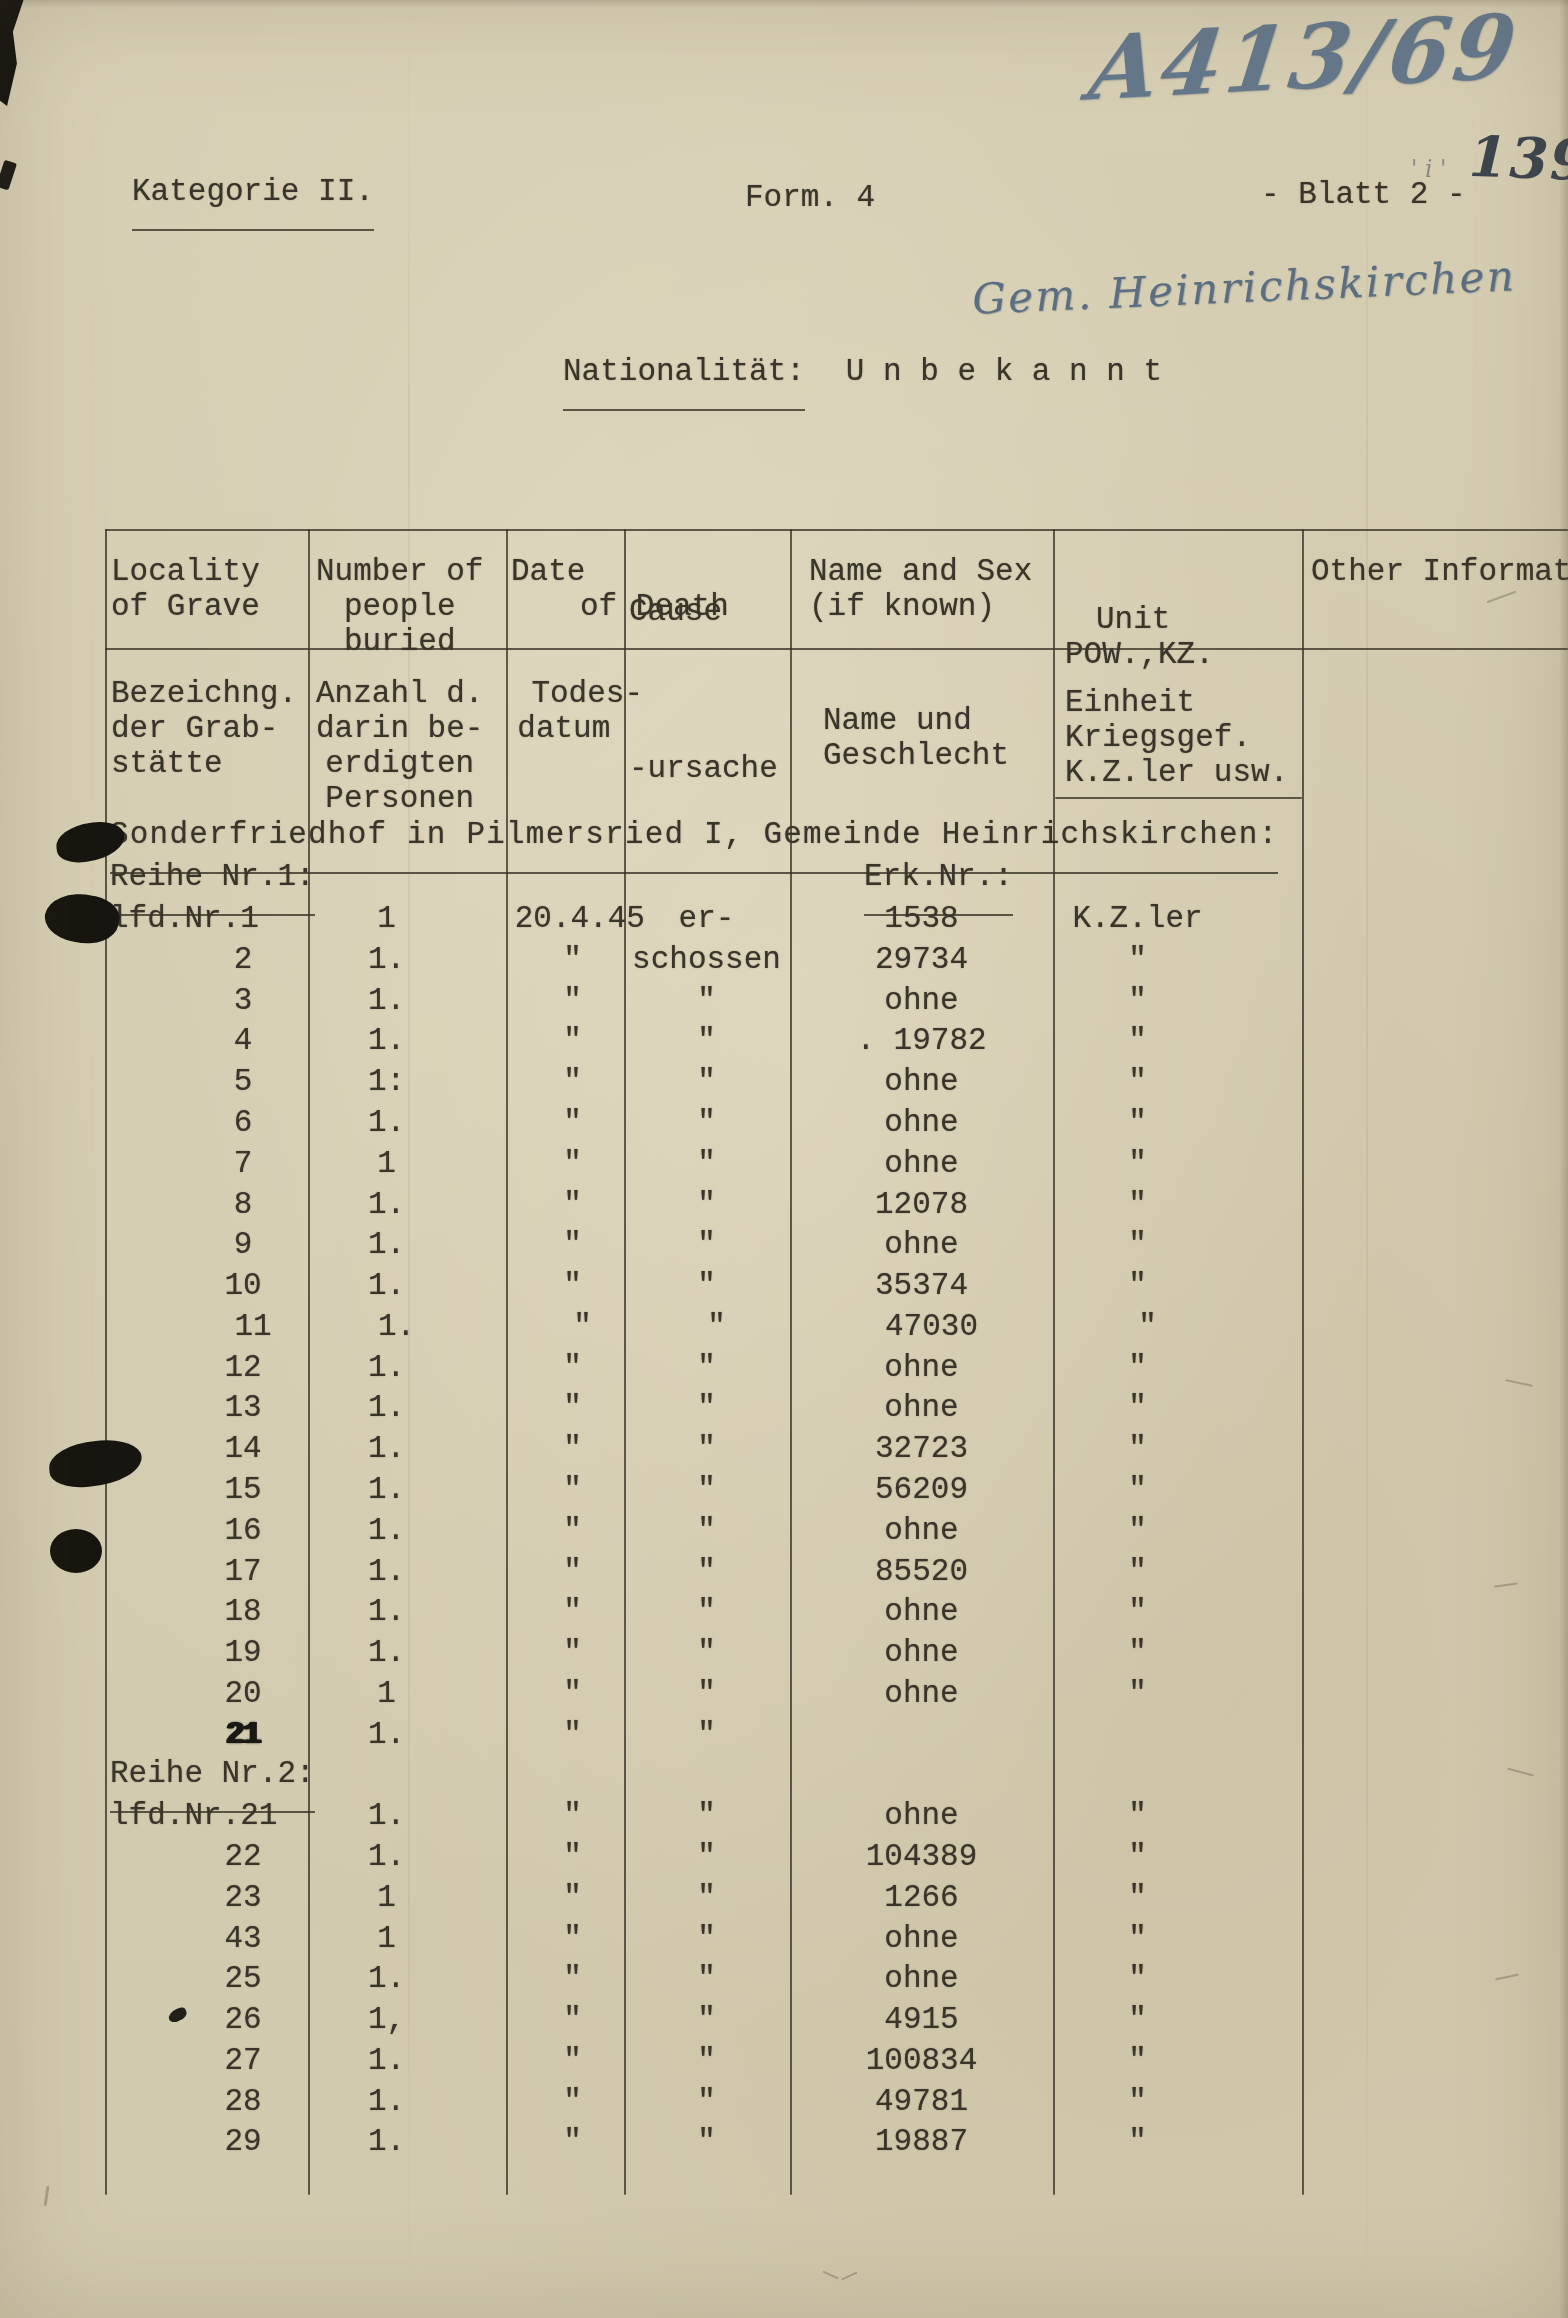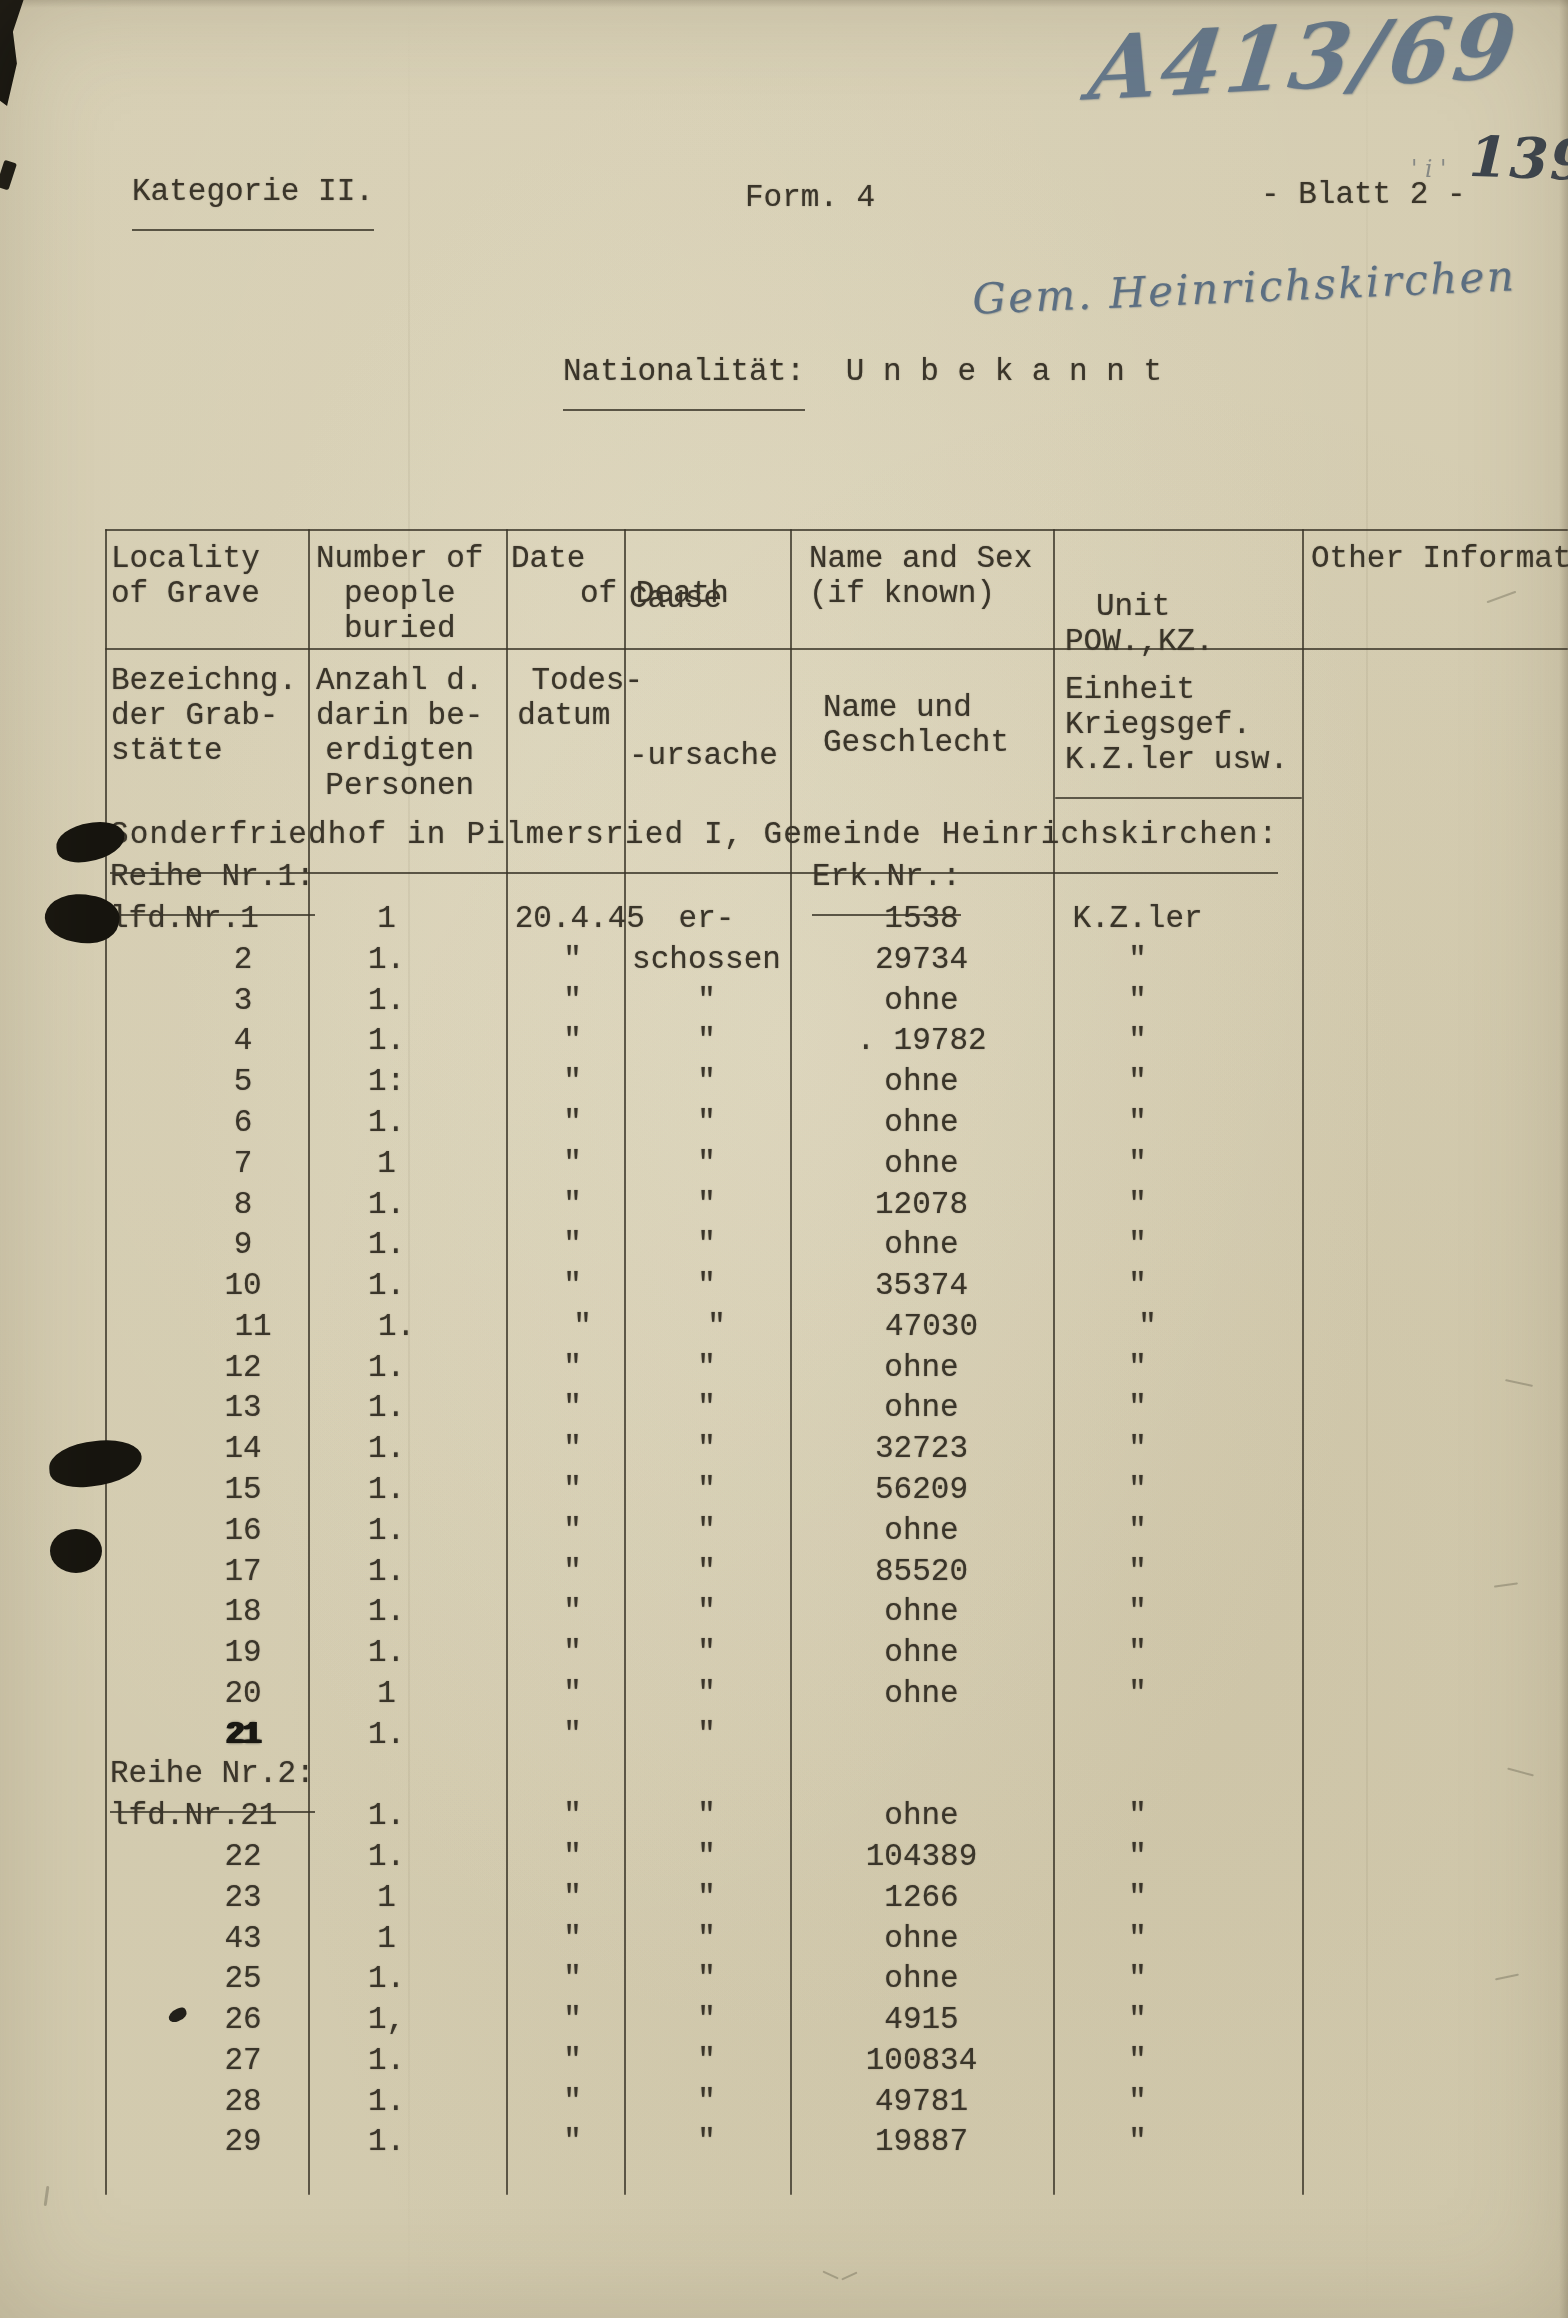--- a/index.html
+++ b/index.html
@@ -22,21 +22,21 @@
 
   
   .vline{position:absolute;top:529px;height:1666px;width:2px;background:rgba(58,52,40,.78);border-radius:1.6px;}
   .hline{position:absolute;height:2.4px;background:rgba(58,52,40,.78);border-radius:1.6px;}
 
   
   .hdr{position:absolute;left:0;width:1568px;font-size:31px;line-height:35px;
        text-shadow:0 0 1.2px rgba(56,50,38,.55);}
   .hdr-en{top:538px;}
   .hdr-de{top:660px;}
-  .hcol{position:absolute;top:3px;white-space:nowrap;}
+  .hcol{position:absolute;top:16px;white-space:nowrap;}
   .hcol div{min-height:35px;}
   .h0{left:111px;} .h1{left:316px;text-align:center;} .h2{left:511px;} .h3{left:629px;margin-top:40px;}
   .h4{left:809px;} .h5{left:1065px;} .h6{left:1311px;}
   .hdr-en .h2 div:nth-child(2){padding-left:69px;}
   .hdr-de .h2 div:nth-child(1){padding-left:20.4px;}
   .hdr-de .h2 div:nth-child(2){padding-left:6.3px;}
   .hdr-en .h5 div:nth-child(1){padding-left:31px;margin-top:48px;}
   .hdr-de .h4{padding-top:27px;}
   .hdr-de .h4 div{padding-left:14px;}
   .hdr-de .h5{padding-top:9.4px;}
@@ -176,21 +176,21 @@
       </div>
     <div class="hcol h6"></div>
   </div>
 
   <div class="tw" style="left:110px;top:817px;letter-spacing:1.2px;">
     <span class="u">Sonderfriedhof in Pilmersried I, Gemeinde Heinrichskirchen:</span>
   </div>
   <div class="tw" style="left:110px;top:859px;">
     <span class="u">Reihe Nr.1:</span>
   </div>
-  <div class="tw" style="left:812px;top:859px;">
+  <div class="tw" style="left:864px;top:859px;">
     <span class="u">Erk.Nr.:</span>
   </div>
   <div class="tw" style="left: 110px; top: 1756px;">
     <span class="u">Reihe Nr.2:</span>
   </div>
 
   <div>
       <div class="trow" style="top: 900px;">
         <span class="cell c-nr lbl">lfd.Nr.1</span>
         <span class="cell c-buried">1</span>

